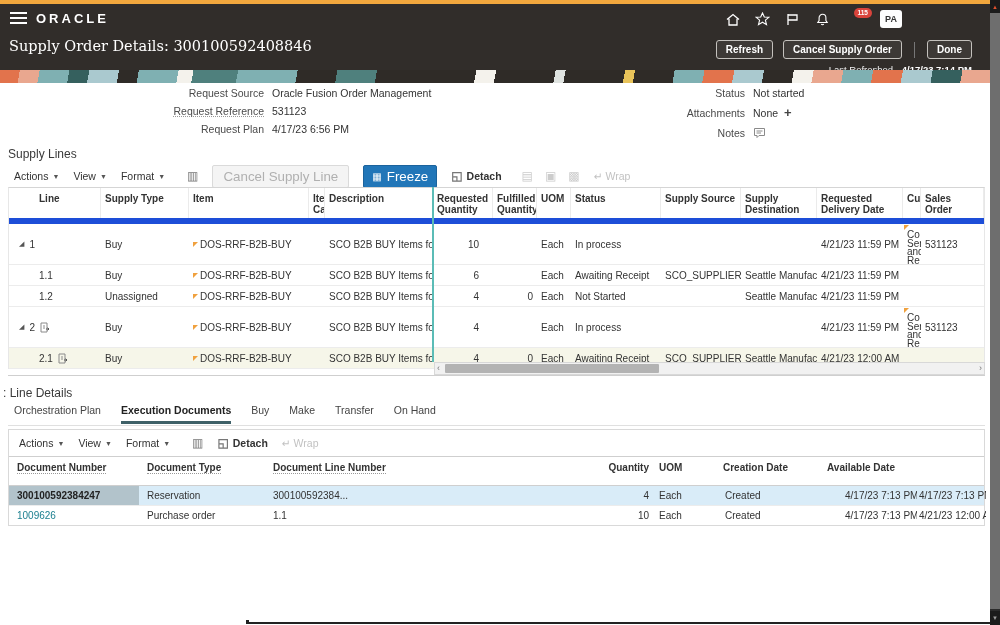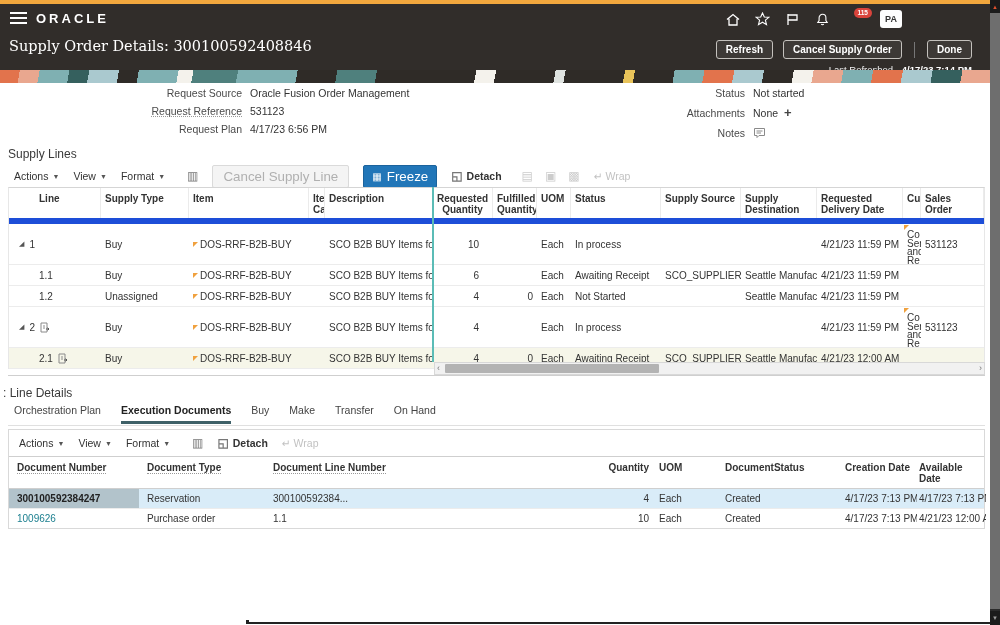--- a/index.html
+++ b/index.html
@@ -27,21 +27,21 @@
   .hdr-sep { width:1px; height:16px; background:#777; margin:0 2px; }
   .last-refreshed { position:absolute; right:18px; top:60px; color:#eee; font-size:9.5px; }
   .last-refreshed b { margin-left:6px; color:#fff; }
   .banner { position:absolute; left:0; top:70px; width:990px; height:13px;
     background:linear-gradient(100deg,#e2734c 0 2%,#e9a78f 2% 4%,#7fb0b2 4% 7%,#35605e 7% 9%,#aac9cf 9% 12%,
       #2f2b27 12% 14%,#7fb0b2 14% 18%,#f4f2ec 18% 19.5%,#4f807d 19.5% 24%,#7fb0b2 24% 30%,#2f2b27 30% 34%,
       #4f807d 34% 38%,#2f2b27 38% 48%,#f4f2ec 48% 50%,#2f2b27 50% 56%,#dfe3e0 56% 57%,#2f2b27 57% 63%,
       #e8c35a 63% 64%,#2f2b27 64% 68%,#7fb0b2 68% 71%,#e2734c 71% 74%,#aac9cf 74% 77%,#2f2b27 77% 80%,
       #f4f2ec 80% 82%,#e9a78f 82% 85%,#7fb0b2 85% 88%,#e2734c 88% 91%,#aac9cf 91% 94%,#35605e 94% 97%,#e9a78f 97% 100%); }
   
-  .summary-left { position:absolute; left:50px; top:87px; display:grid; grid-template-columns:192px auto; column-gap:8px; row-gap:6px; }
+  .summary-left { position:absolute; left:72px; top:87px; display:grid; grid-template-columns:192px auto; column-gap:8px; row-gap:6px; }
   .summary-right { position:absolute; left:620px; top:87px; display:grid; grid-template-columns:125px auto; column-gap:8px; row-gap:8px; }
   .flabel { text-align:right; color:#4a4a4a; }
   .flabel.dashed { text-decoration:underline dotted #999; }
   .fvalue { color:#333; display:flex; align-items:center; gap:6px; }
   .plus { font-weight:bold; font-size:13px; color:#444; cursor:pointer; line-height:10px; }
   
   .sec-title { position:absolute; font-size:12px; color:#3a3a3a; }
   .toolbar { position:absolute; display:flex; align-items:center; gap:14px; }
   .menu { display:flex; align-items:center; gap:4px; cursor:pointer; color:#333; }
   .menu .dd { font-size:7px; color:#555; }
@@ -53,21 +53,21 @@
   .btn-freeze .gl { font-size:10px; }
   .detach { display:flex; gap:4px; align-items:center; cursor:pointer; font-weight:bold; color:#333; }
   .wrap { display:flex; gap:3px; align-items:center; color:#c2c2c2; }
   
   .t1 { position:absolute; left:8px; top:187px; width:977px; border-top:1px solid #d5d5d5;
         border-left:1px solid #e7e7e7; border-right:1px solid #e7e7e7; }
   .t1-row { display:grid; grid-template-columns:92px 88px 120px 16px 108px 60px 44px 34px 90px 80px 76px 86px 18px 63px; }
   .t1-head { border-bottom:6px solid #1d4ed8; }
   .t1-head .c { font-weight:bold; font-size:10px; color:#333; padding:5px 4px 3px 4px; line-height:11px;
                 border-right:1px solid #ebebeb; overflow:hidden; min-height:27px; }
-  .t1 .c.num { text-align:center; }
+  .t1 .c.num { text-align:left; }
   .t1-body .c { padding:2px 4px; font-size:10px; display:flex; align-items:center; overflow:hidden; white-space:nowrap; }
   .t1-body .c.num { justify-content:flex-end; }
   .r-tall { min-height:40px; }
   .r-std { min-height:21px; }
   .t1-body .t1-row { border-bottom:1px solid #ececec; }
   .t1-row.hl { background:#f6f6e9; }
   .caret { font-size:7px; color:#555; margin-right:5px; }
   .ind1 { padding-left:30px !important; }
   .mk { width:0; height:0; border-top:5px solid #f0a13e; border-right:5px solid transparent; margin-right:2px; flex:0 0 auto; }
   .cu-cell { position:relative; font-size:8px; line-height:8.5px; white-space:normal !important;
@@ -416,21 +416,20 @@
           <span>Wrap</span>
         </span>
     </div>
     <div class="t2">
       <div class="t2-row t2-head">
         <div class="c"><span>Document Number</span></div>
         <div class="c"><span>Document Type</span></div>
         <div class="c"><span>Document Line Number</span></div>
         <div class="c num nodot"><span>Quantity</span></div>
         <div class="c nodot"><span>UOM</span></div>
-        <div class="c nodot pad22"><span>DocumentStatus</span></div>
         <div class="c nodot pad20"><span>Creation Date</span></div>
         <div class="c nodot" style="padding-left:2px;"><span>Available Date</span></div>
       </div>
       <div class="t2-body">
         <div class="t2-row row-sel">
           <div class="c cell-sel">300100592384247</div>
           <div class="c">Reservation</div>
           <div class="c">300100592384...</div>
           <div class="c num">4</div>
           <div class="c">Each</div>

